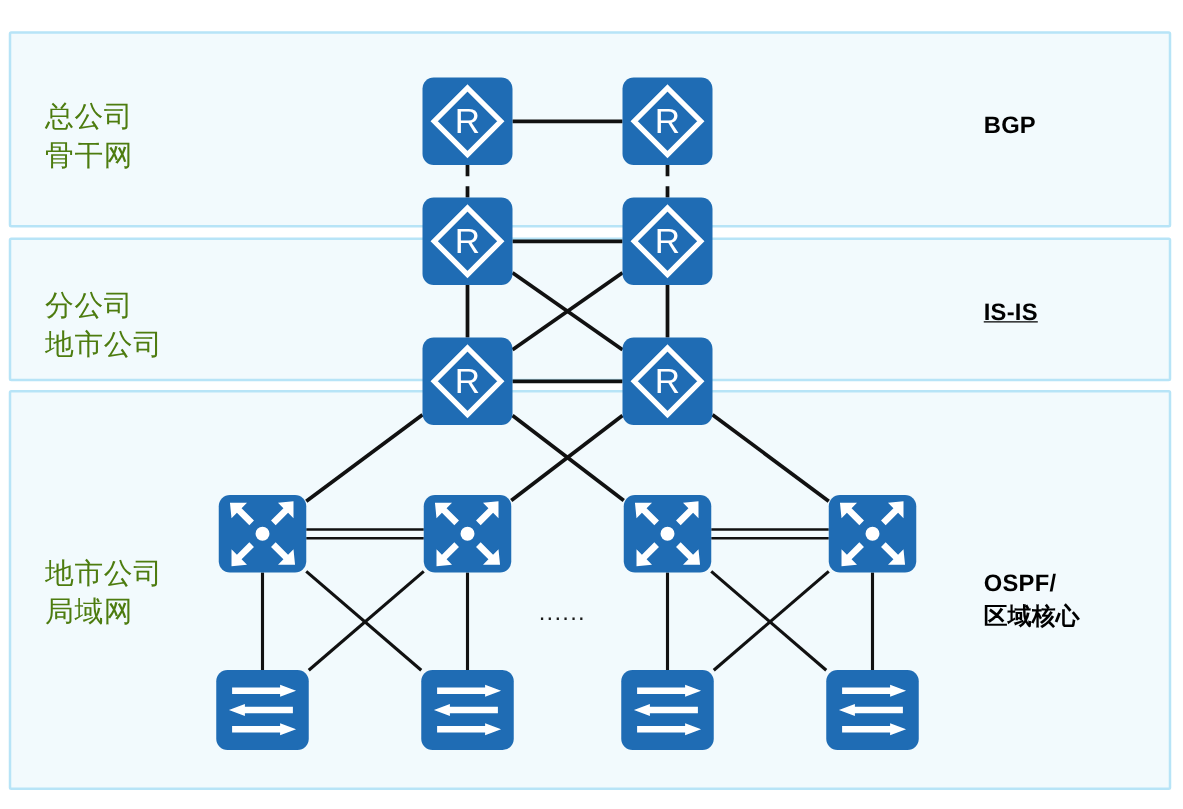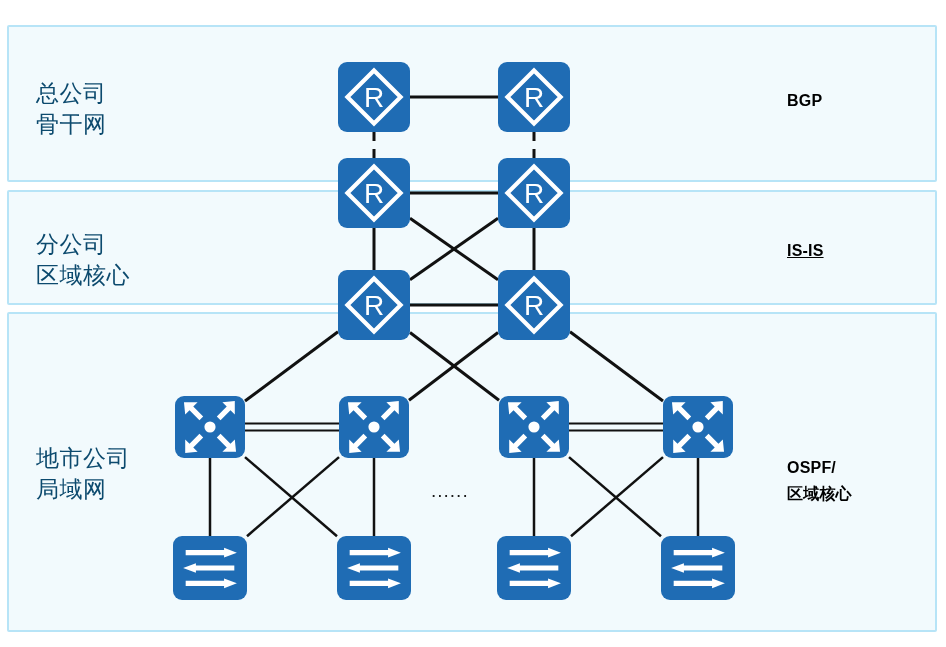--- a/index.html
+++ b/index.html
@@ -20,31 +20,31 @@
   .band {
     position: absolute;
     box-sizing: border-box;
     background: #f2fafd;
     border: 2px solid #b7e4f7;
     border-radius: 2px;
   }
   
   .zone-label {
     position: absolute;
-    color: #0c4a6e;
+    color: #4d7c0f;
     font-size: 23px;
     line-height: 31px;
     white-space: pre-line;
     letter-spacing: 0.5px;
   }
   
   .proto-label {
     position: absolute;
     color: #000000;
-    font-size: 16px;
+    font-size: 19px;
     font-weight: bold;
     line-height: 26px;
     white-space: pre-line;
     letter-spacing: 0.2px;
   }
   
   .ellipsis {
     position: absolute;
     color: #1a1a1a;
     font-size: 19px;
@@ -222,21 +222,21 @@
             <path d="M12,70 L72,70 L72,66.5 L92,74 L72,81.5 L72,78 L12,78 Z"></path>
           </g>
         </svg>
       </div>
     </div>
 
   <div id="zone-labels-layer">
       <div class="zone-label" style="left: 36px; top: 78px;">总公司
 骨干网</div>
       <div class="zone-label" style="left: 36px; top: 229px;">分公司
-区域核心</div>
+地市公司</div>
       <div class="zone-label" style="left: 36px; top: 443px;">地市公司
 局域网</div>
     </div>
 
   <div id="proto-labels-layer">
       <div class="proto-label" style="left: 787px; top: 88px;">BGP</div>
       <div class="proto-label" style="left: 787px; top: 238px; text-decoration: underline;">IS-IS</div>
       <div class="proto-label" style="left: 787px; top: 455px;">OSPF/
 区域核心</div>
     </div>

